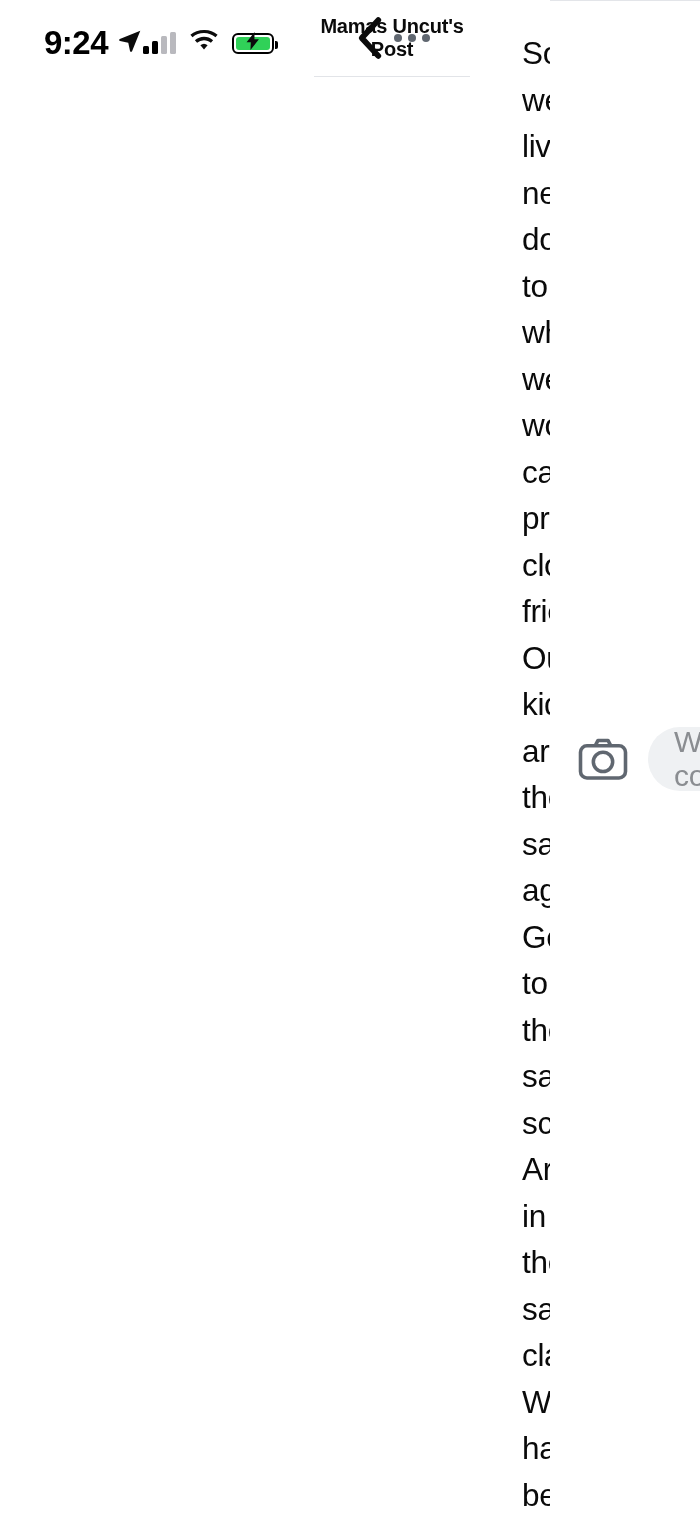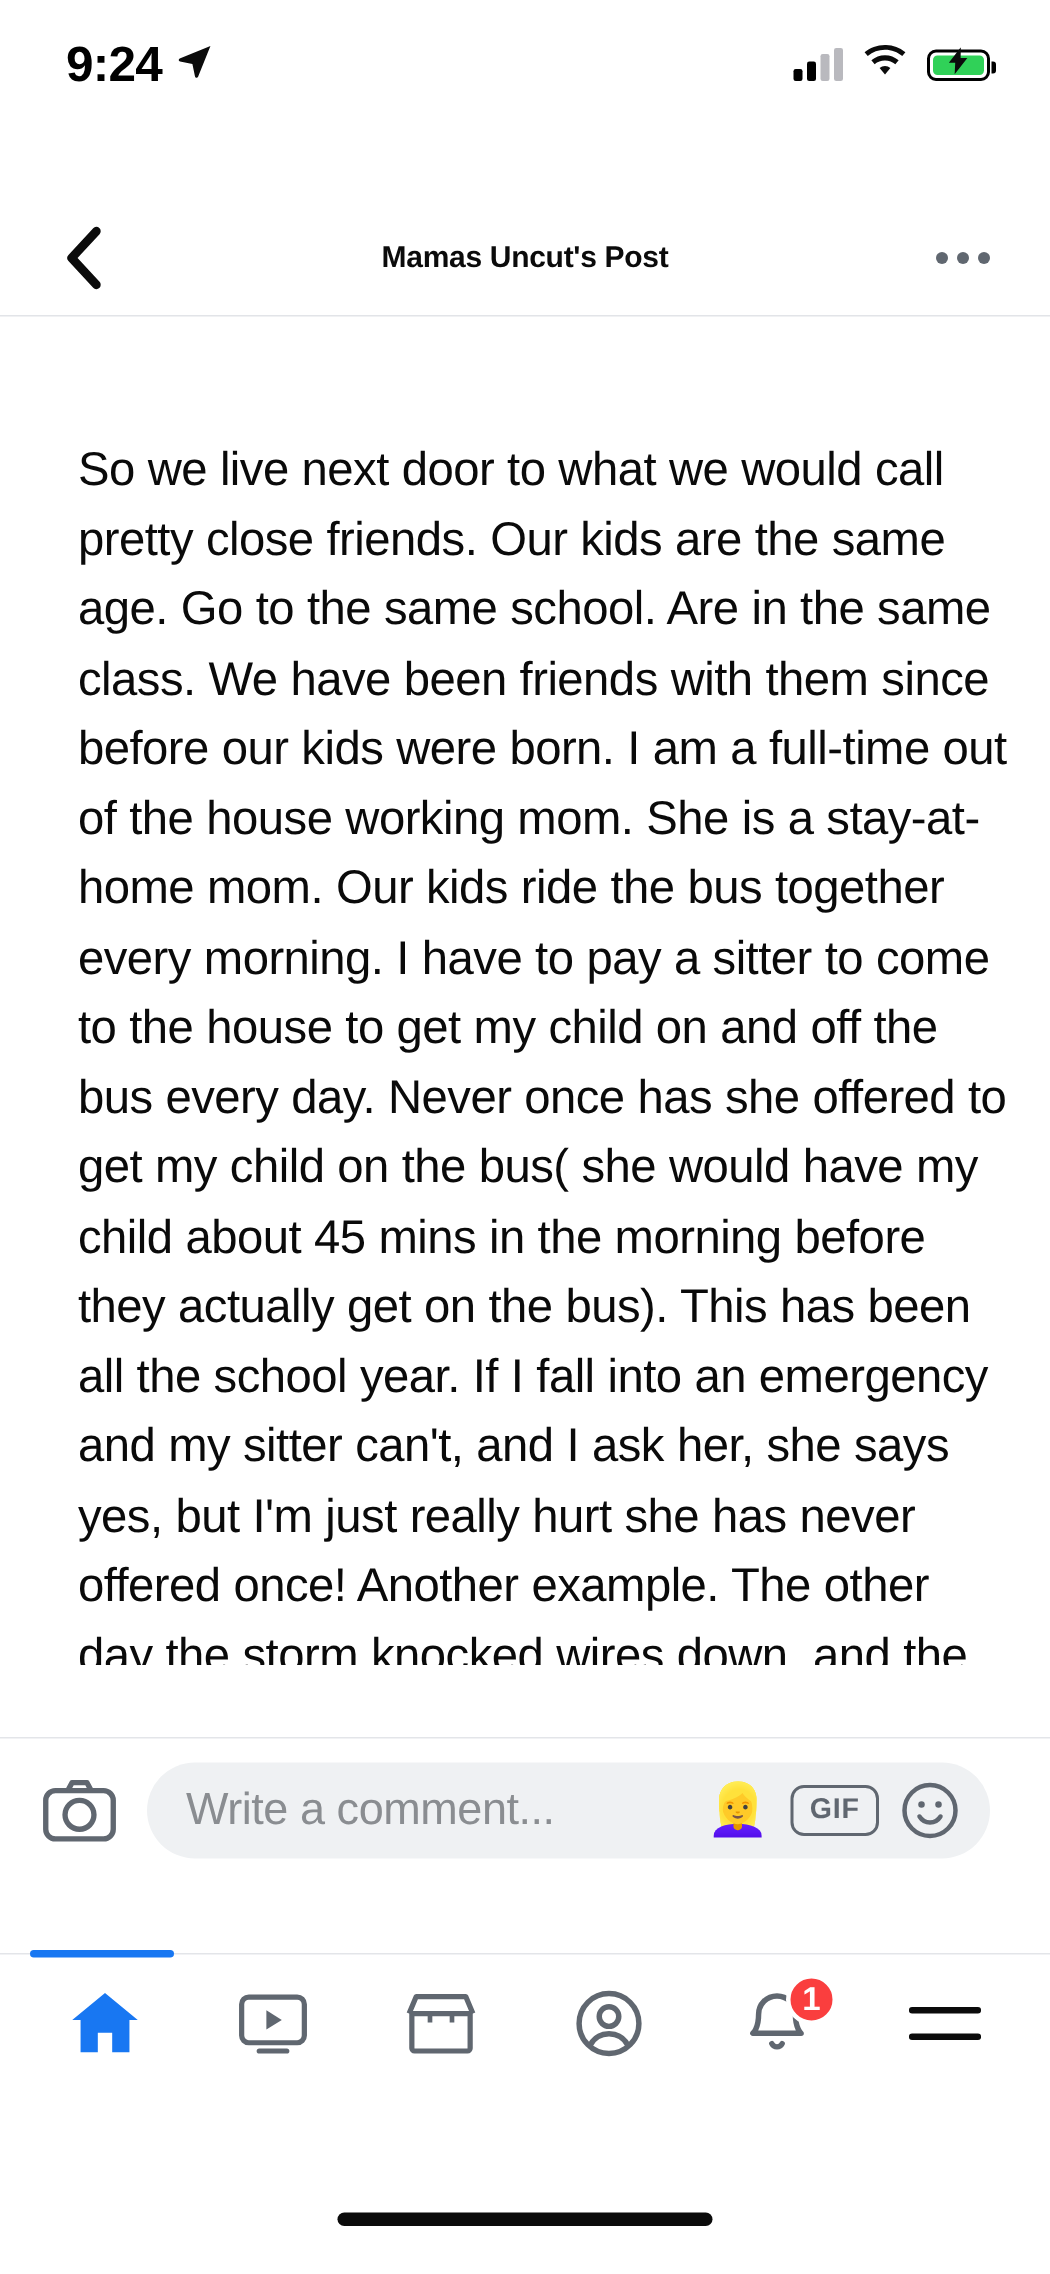--- a/index.html
+++ b/index.html
@@ -9,23 +9,21 @@
     background: #ffffff;
     font-family: "Liberation Sans", sans-serif;
     -webkit-font-smoothing: antialiased;
   }
   .screen {
     position: relative;
     width: 700px;
     height: 1516px;
     background: #ffffff;
     display: flex;
-    flex-direction: column;
     overflow: hidden;
-    gap: 48px;
   }
 
   
   .status-bar {
     height: 86px;
     flex: 0 0 86px;
     display: flex;
     align-items: center;
     justify-content: space-between;
     padding: 0 40px 0 44px;

